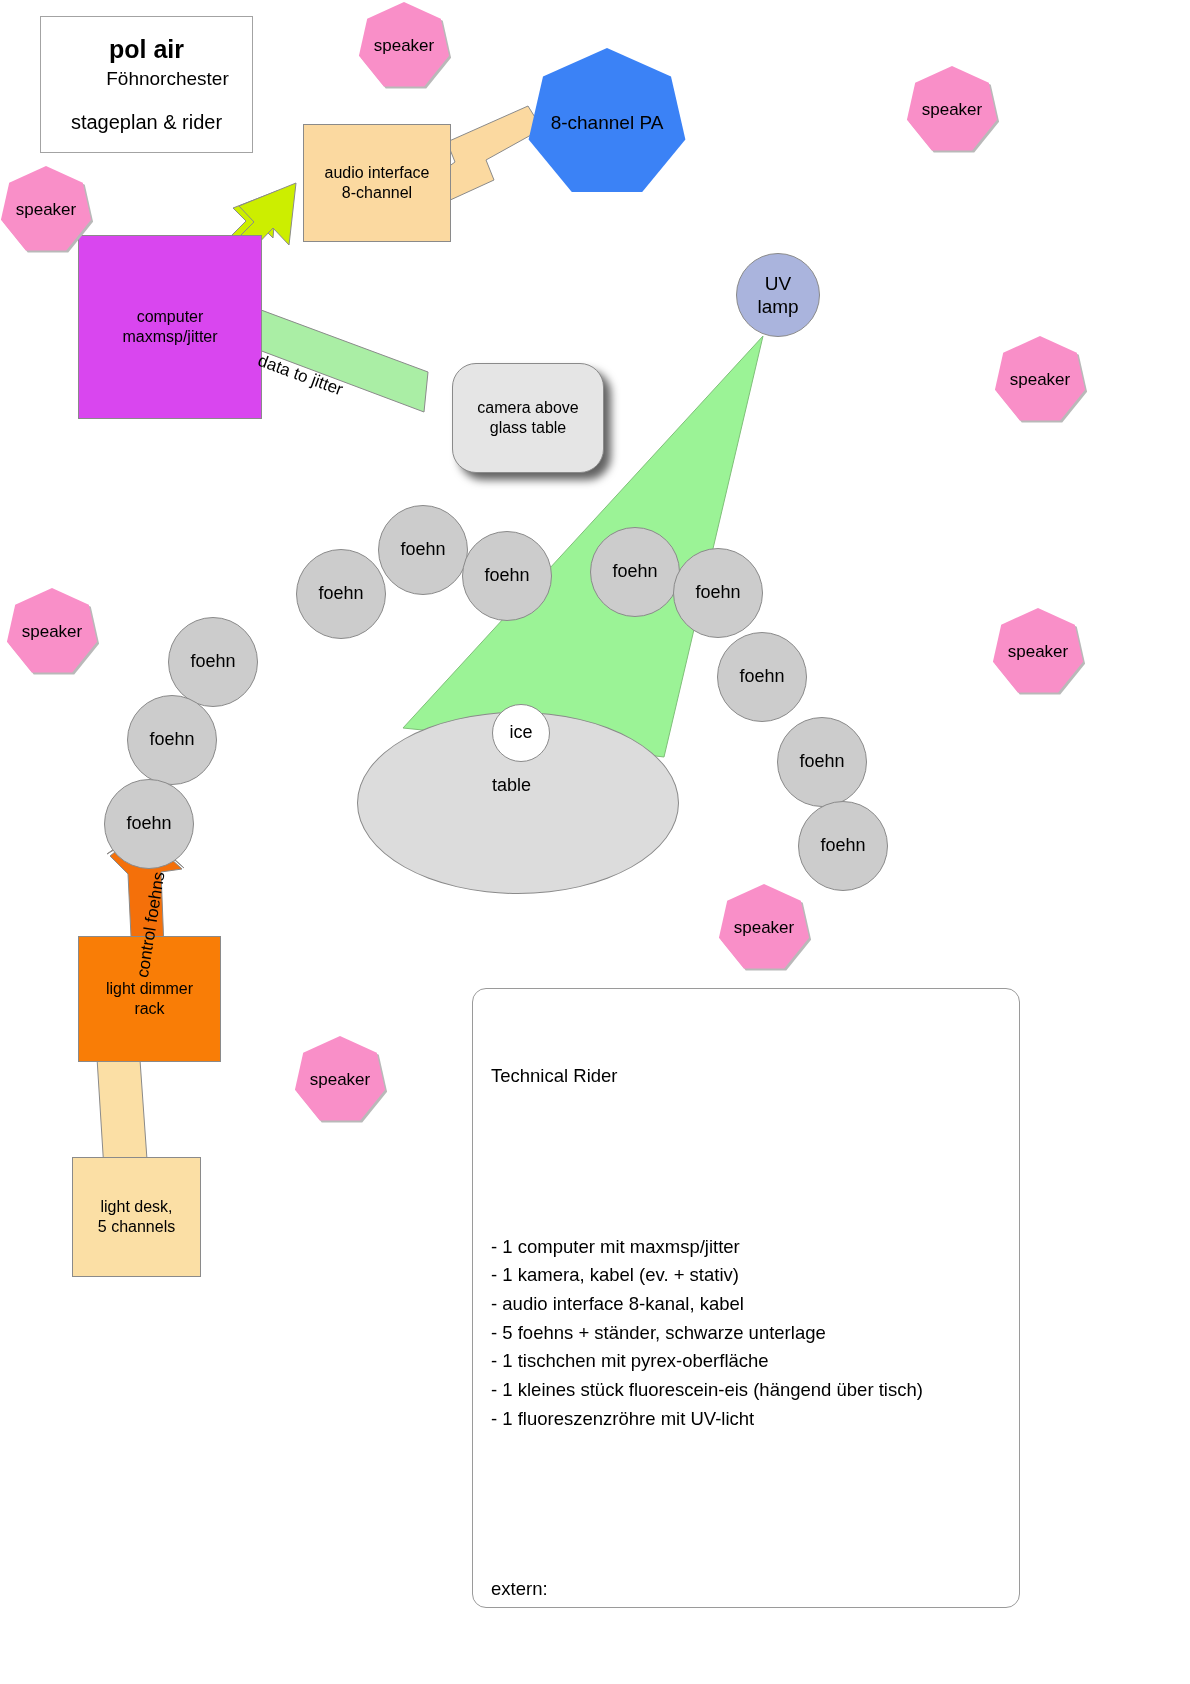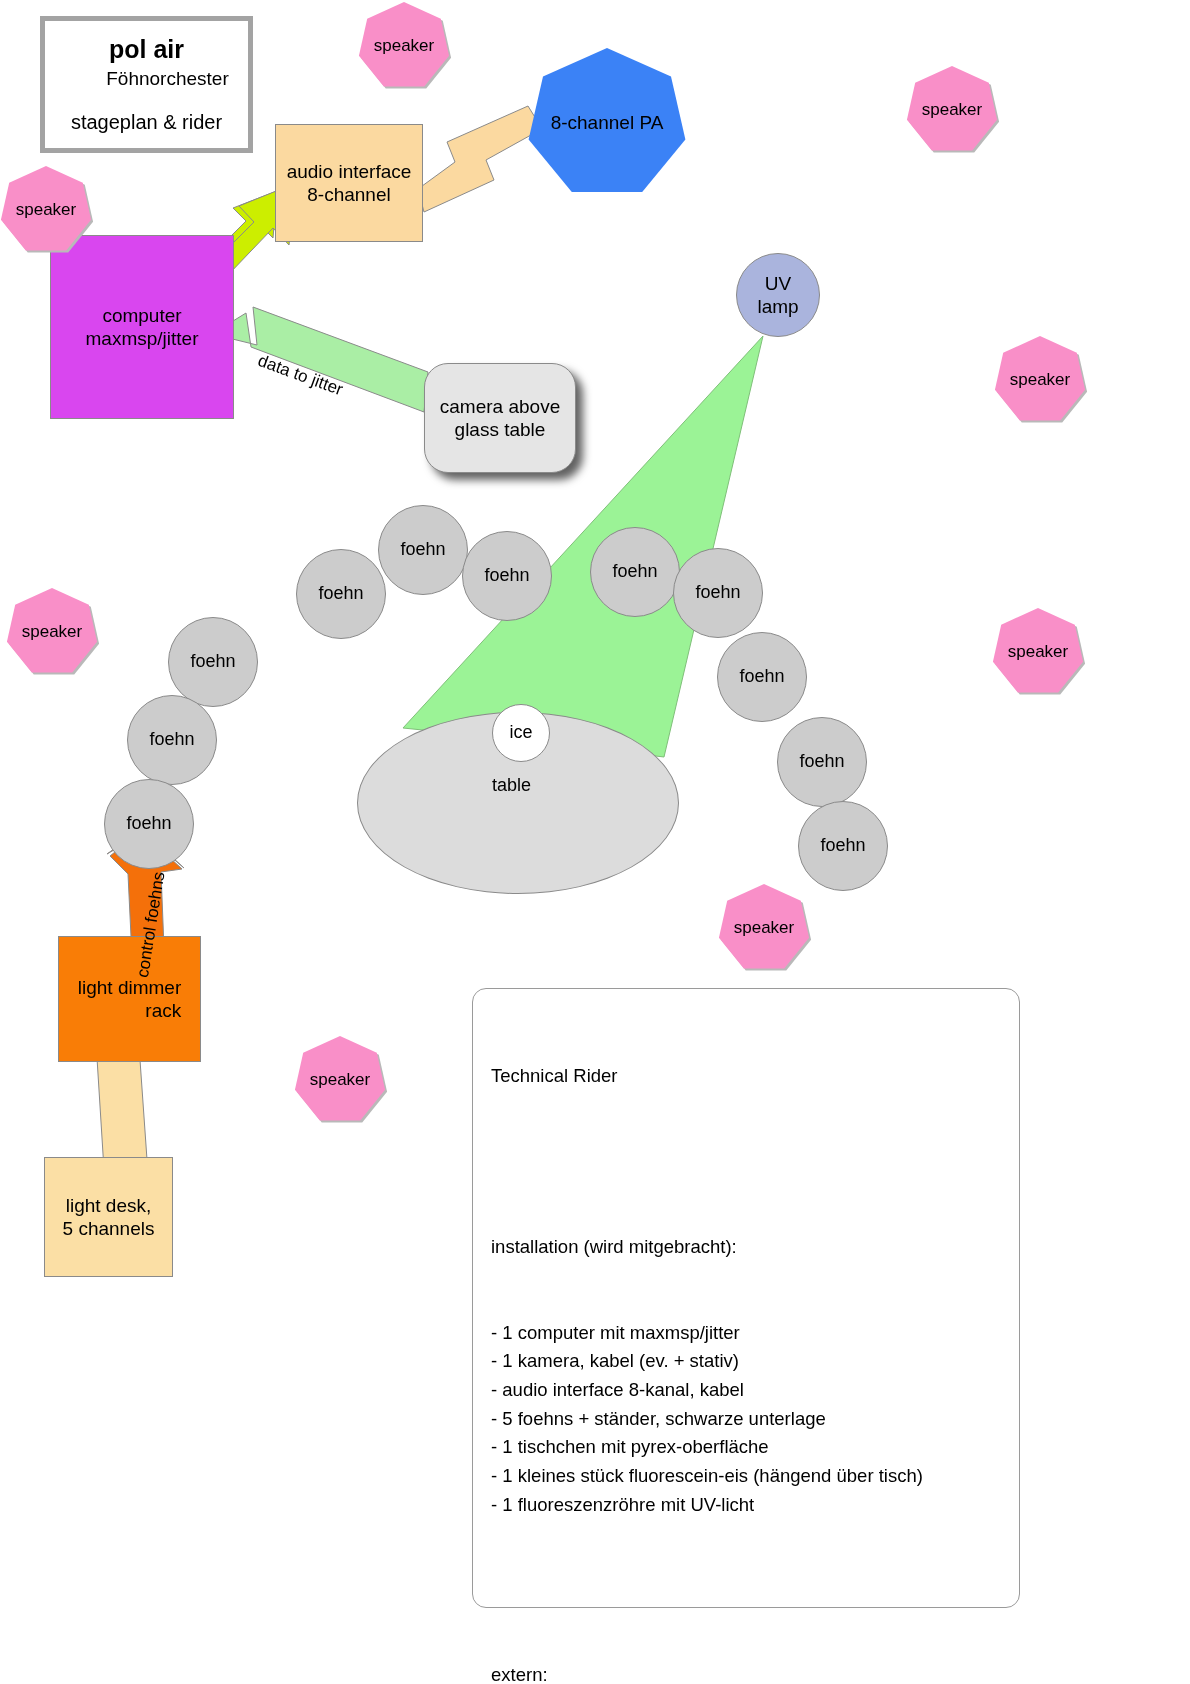--- a/index.html
+++ b/index.html
@@ -28,21 +28,21 @@
     flex-direction: column;
     align-items: center;
     justify-content: center;
     text-align: center;
     line-height: 1.22;
   }
 
   
   .title-card {
     background: #ffffff;
-    border: 5px solid #a3a3a3;
+    border: 1px solid #a3a3a3;
     font-size: 19px;
     padding: 8px 10px;
   }
   .title-card .t-main {
     font-weight: bold;
     font-size: 25px;
     margin-bottom: 2px;
   }
   .title-card .t-sub {
     font-size: 19px;
@@ -50,21 +50,22 @@
     margin-left: 42px;
   }
   .title-card .t-kind {
     font-weight: normal;
     font-size: 20px;
   }
 
   
   .box {
     border: 1px solid #8a8a8a;
-    font-size: 19px;
+    font-size: 16px;
+    margin-left: 28px;
   }
   .box-audio   { background: #fbd9a0; }
   .box-computer{ background: #d946ef; }
   .box-camera  { background: #e5e5e5; box-shadow: 7px 7px 9px rgba(0,0,0,0.62); border-radius: 24px; }
   .box-dimmer  { background: #f97d06; }
   .box-desk    { background: #fbdfa5; }
 
   
   .speaker {
     background: #f98fc8;
@@ -178,21 +179,21 @@
   <div class="node pa" style="left:527px; top:48px; width:160px; height:150px;">8-channel PA</div>
 
   <div class="node circle uv" style="left:736px; top:253px; width:84px; height:84px; white-space:pre-line;">UV
 lamp</div>
 
   <div class="table-ellipse" style="left:357px; top:712px; width:320px; height:180px;"></div>
   <div class="table-label" style="left:492px; top:775px;">table</div>
 
   <div class="node circle ice" style="left:492px; top:704px; width:58px; height:58px;">ice</div>
 
-  <div class="node box box-dimmer" style="left:58px; top:936px; width:143px; height:126px; white-space:pre-line;text-align:right;">light dimmer
+  <div class="node box box-dimmer" style="left:50px; top:936px; width:143px; height:126px; white-space:pre-line;">light dimmer
 rack</div>
 
   <div class="node box box-desk" style="left:44px; top:1157px; width:129px; height:120px; white-space:pre-line;">light desk,
 5 channels</div>
 
   <div class="arrow-label" style="left:262px; top:351px; transform:rotate(20deg); transform-origin:left top;">data to jitter</div>
   <div class="arrow-label" style="left:133px; top:976px; transform:rotate(-81deg); transform-origin:left top;">control foehns</div>
 
   <div id="speakers-layer">
       <div class="speaker-wrap" style="left: 358px; top: 2px; width: 92px; height: 88px;">
@@ -239,21 +240,20 @@
       <div class="node circle foehn" style="left: 777px; top: 717px; width: 90px; height: 90px;">foehn</div>
       <div class="node circle foehn" style="left: 798px; top: 801px; width: 90px; height: 90px;">foehn</div>
       <div class="node circle foehn" style="left: 168px; top: 617px; width: 90px; height: 90px;">foehn</div>
       <div class="node circle foehn" style="left: 127px; top: 695px; width: 90px; height: 90px;">foehn</div>
       <div class="node circle foehn" style="left: 104px; top: 779px; width: 90px; height: 90px;">foehn</div>
     </div>
 
   <div class="rider" style="left:472px; top:988px; width:548px; height:620px;">
     <div>Technical Rider</div>
     <div style="height:1.45em"></div>
-    <div>installation (wird mitgebracht):</div>
     <div id="rider-install-list"><div>- 1 computer mit maxmsp/jitter</div><div>- 1 kamera, kabel (ev. + stativ)</div><div>- audio interface 8-kanal, kabel</div><div>- 5 foehns + ständer, schwarze unterlage</div><div>- 1 tischchen mit pyrex-oberfläche</div><div>- 1 kleines stück fluorescein-eis (hängend über tisch)</div><div>- 1 fluoreszenzröhre mit UV-licht</div></div>
     <div style="height:1.45em"></div>
     <div>extern:</div>
     
     
     
     
     
   </div>
 

